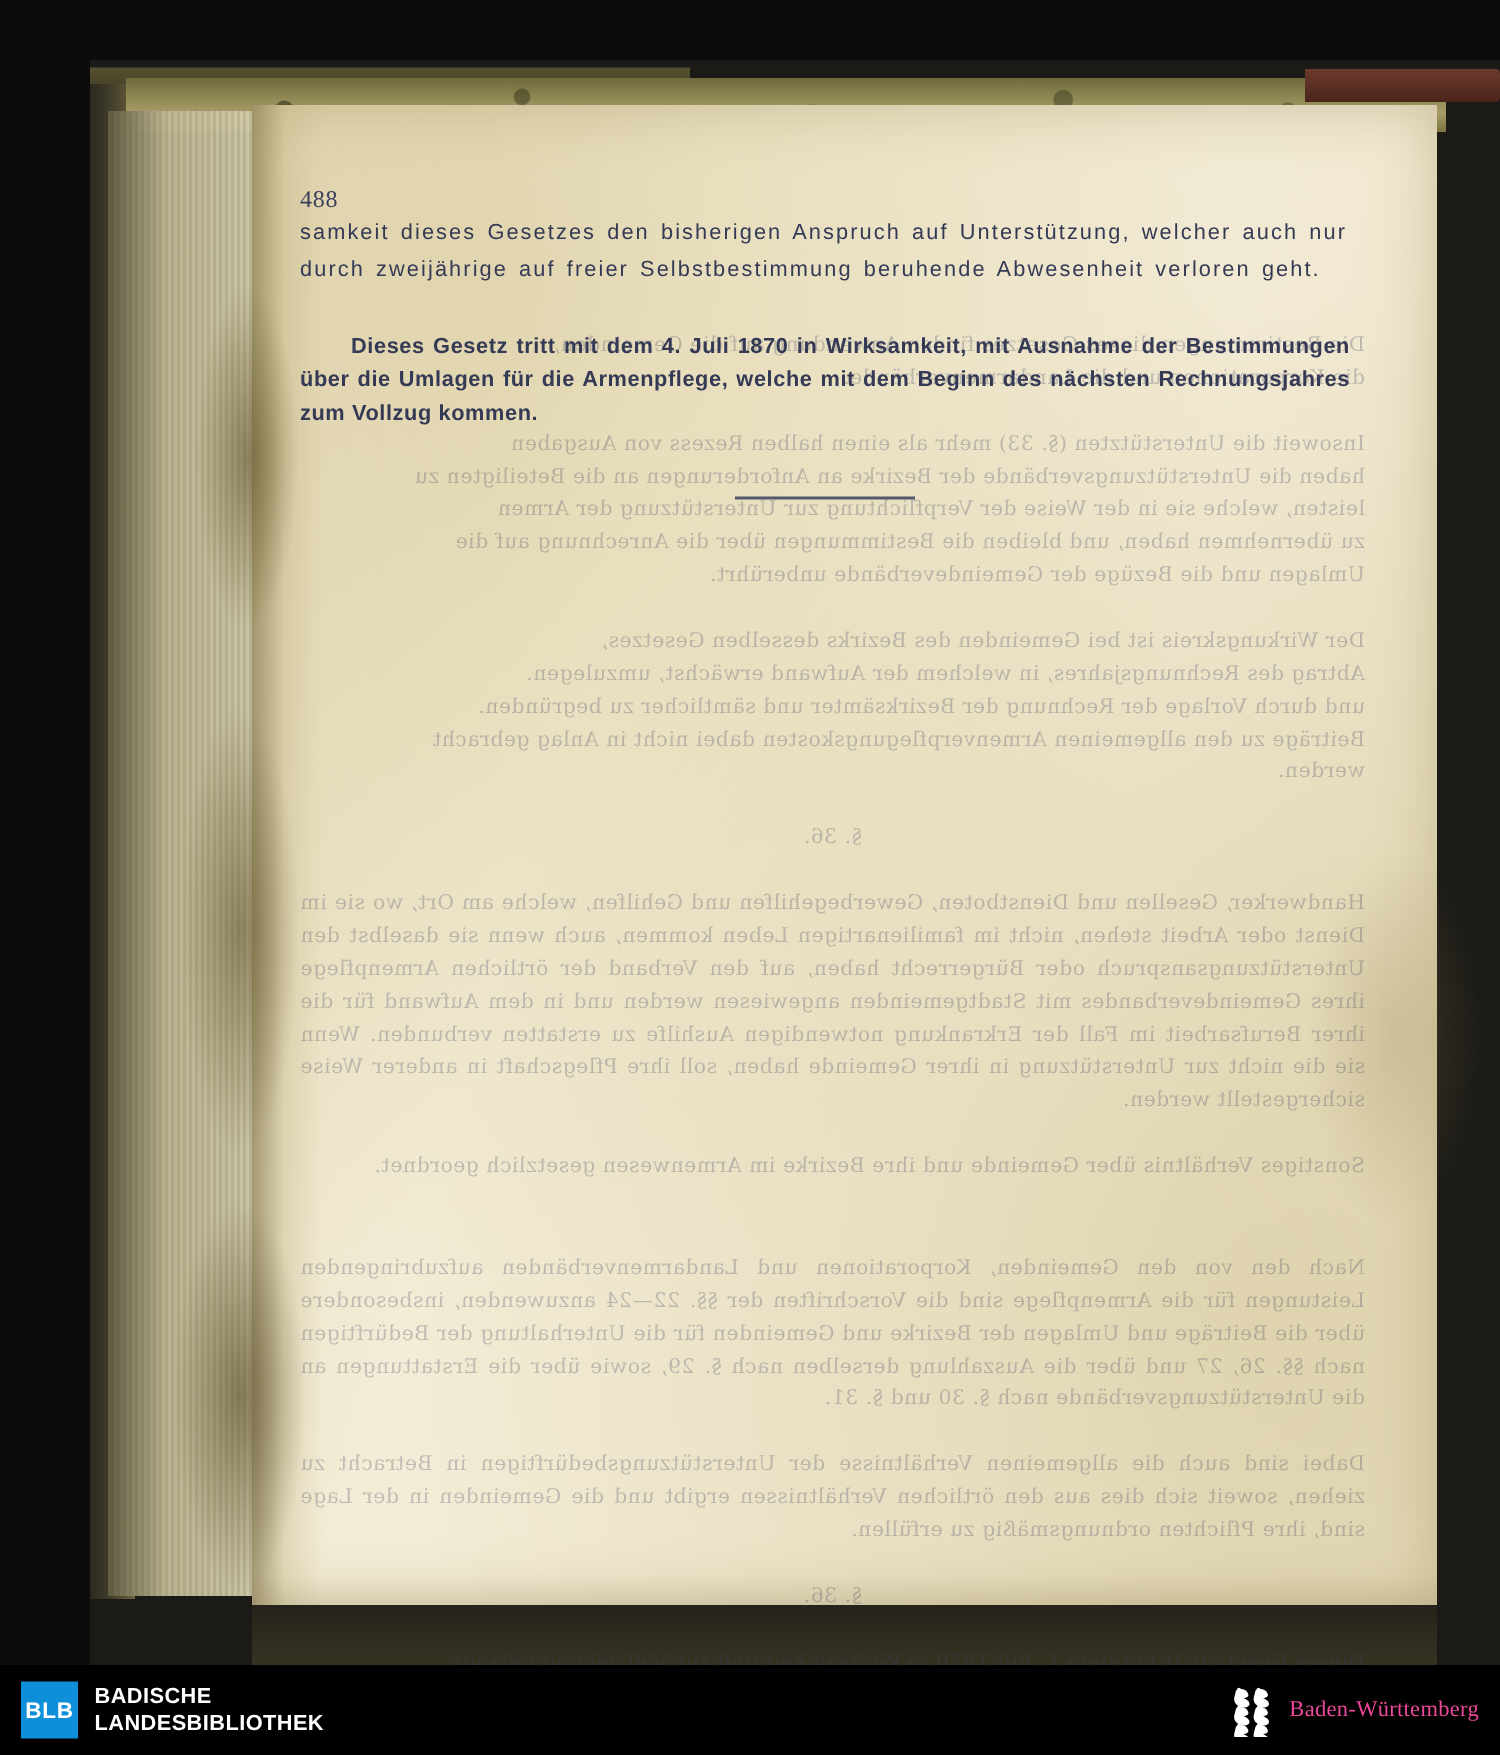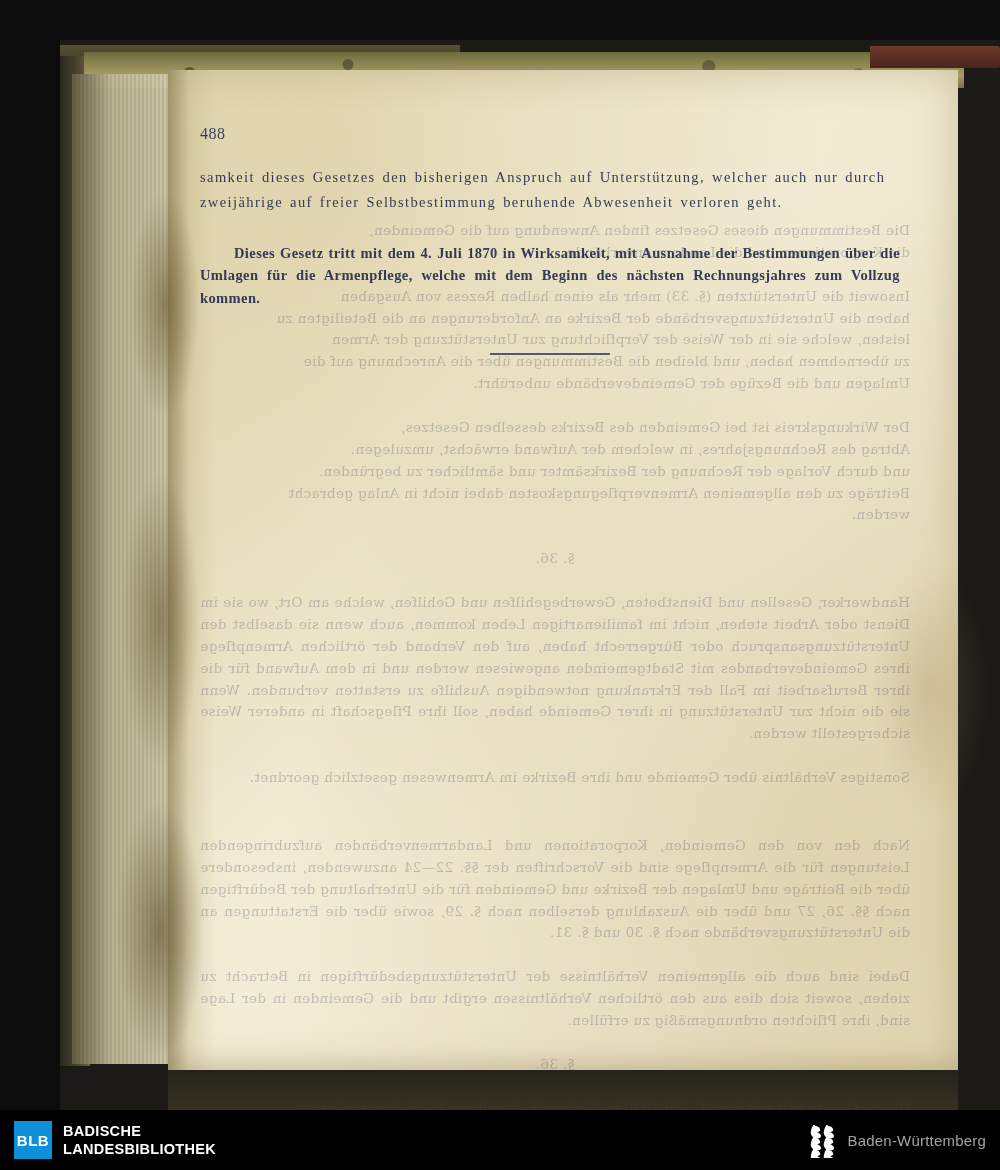--- a/index.html
+++ b/index.html
@@ -149,24 +149,23 @@
     left: 140px;
     top: 85px;
     width: 700px;
     color: #2b2f4a;
   }
   .folio {
     font-family: "Liberation Serif", serif;
     font-size: 16px;
     color: #3a3f5c;
     letter-spacing: .5px;
-    margin-bottom: 22px;
   }
   .fraktur {
-    font-family: Liberation Serif, serif;
+    font-family: Liberation Sans, sans-serif;
     color: #343a55;
   }
   .run-on {
     font-size: 14.5px;
     line-height: 1.75;
     letter-spacing: 1.4px;
     word-spacing: 2px;
     margin-bottom: 26px;
   }
   .para-head {
@@ -255,22 +254,22 @@
     font-weight: bold;
     line-height: 1.25;
     letter-spacing: .3px;
   }
   .state {
     display: flex;
     align-items: center;
     gap: 10px;
   }
   .state-label {
-    font-family: Liberation Sans, sans-serif;
-    color: #a3a3a3;
+    font-family: Liberation Serif, serif;
+    color: #ec4899;
     font-size: 15px;
     letter-spacing: .2px;
   }
   .crest {
     width: 30px;
     height: 36px;
     display: block;
   }
 </style>
 </head>

